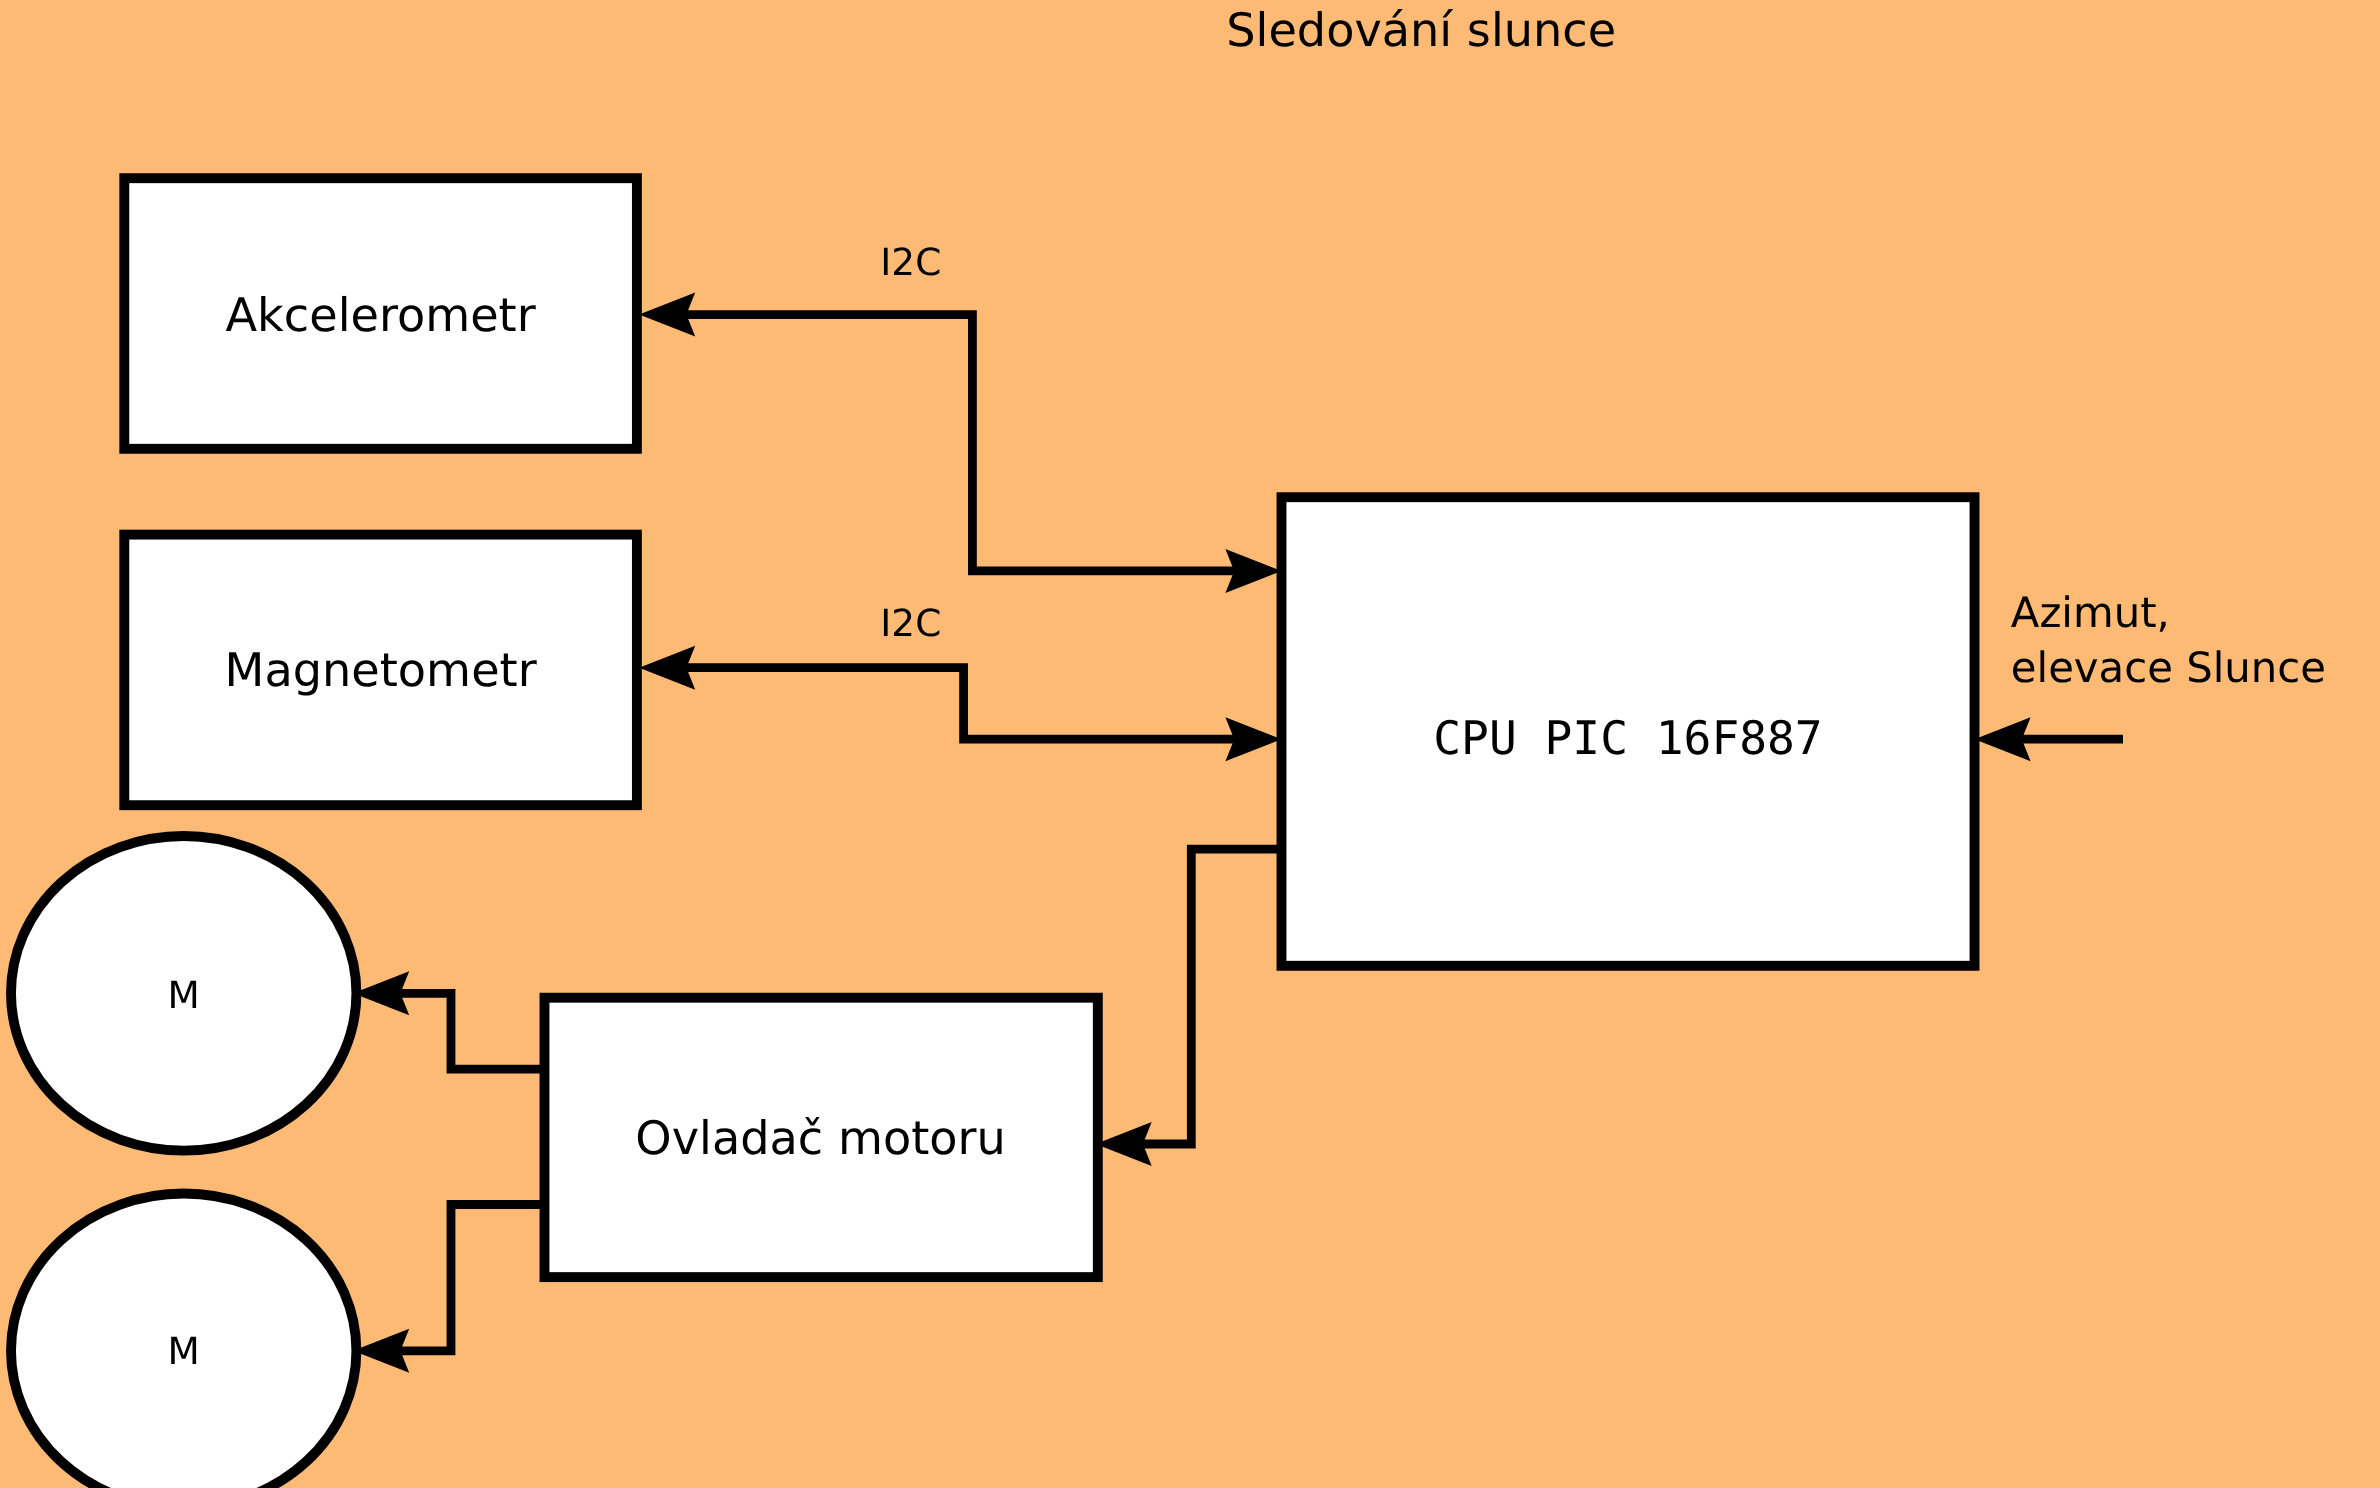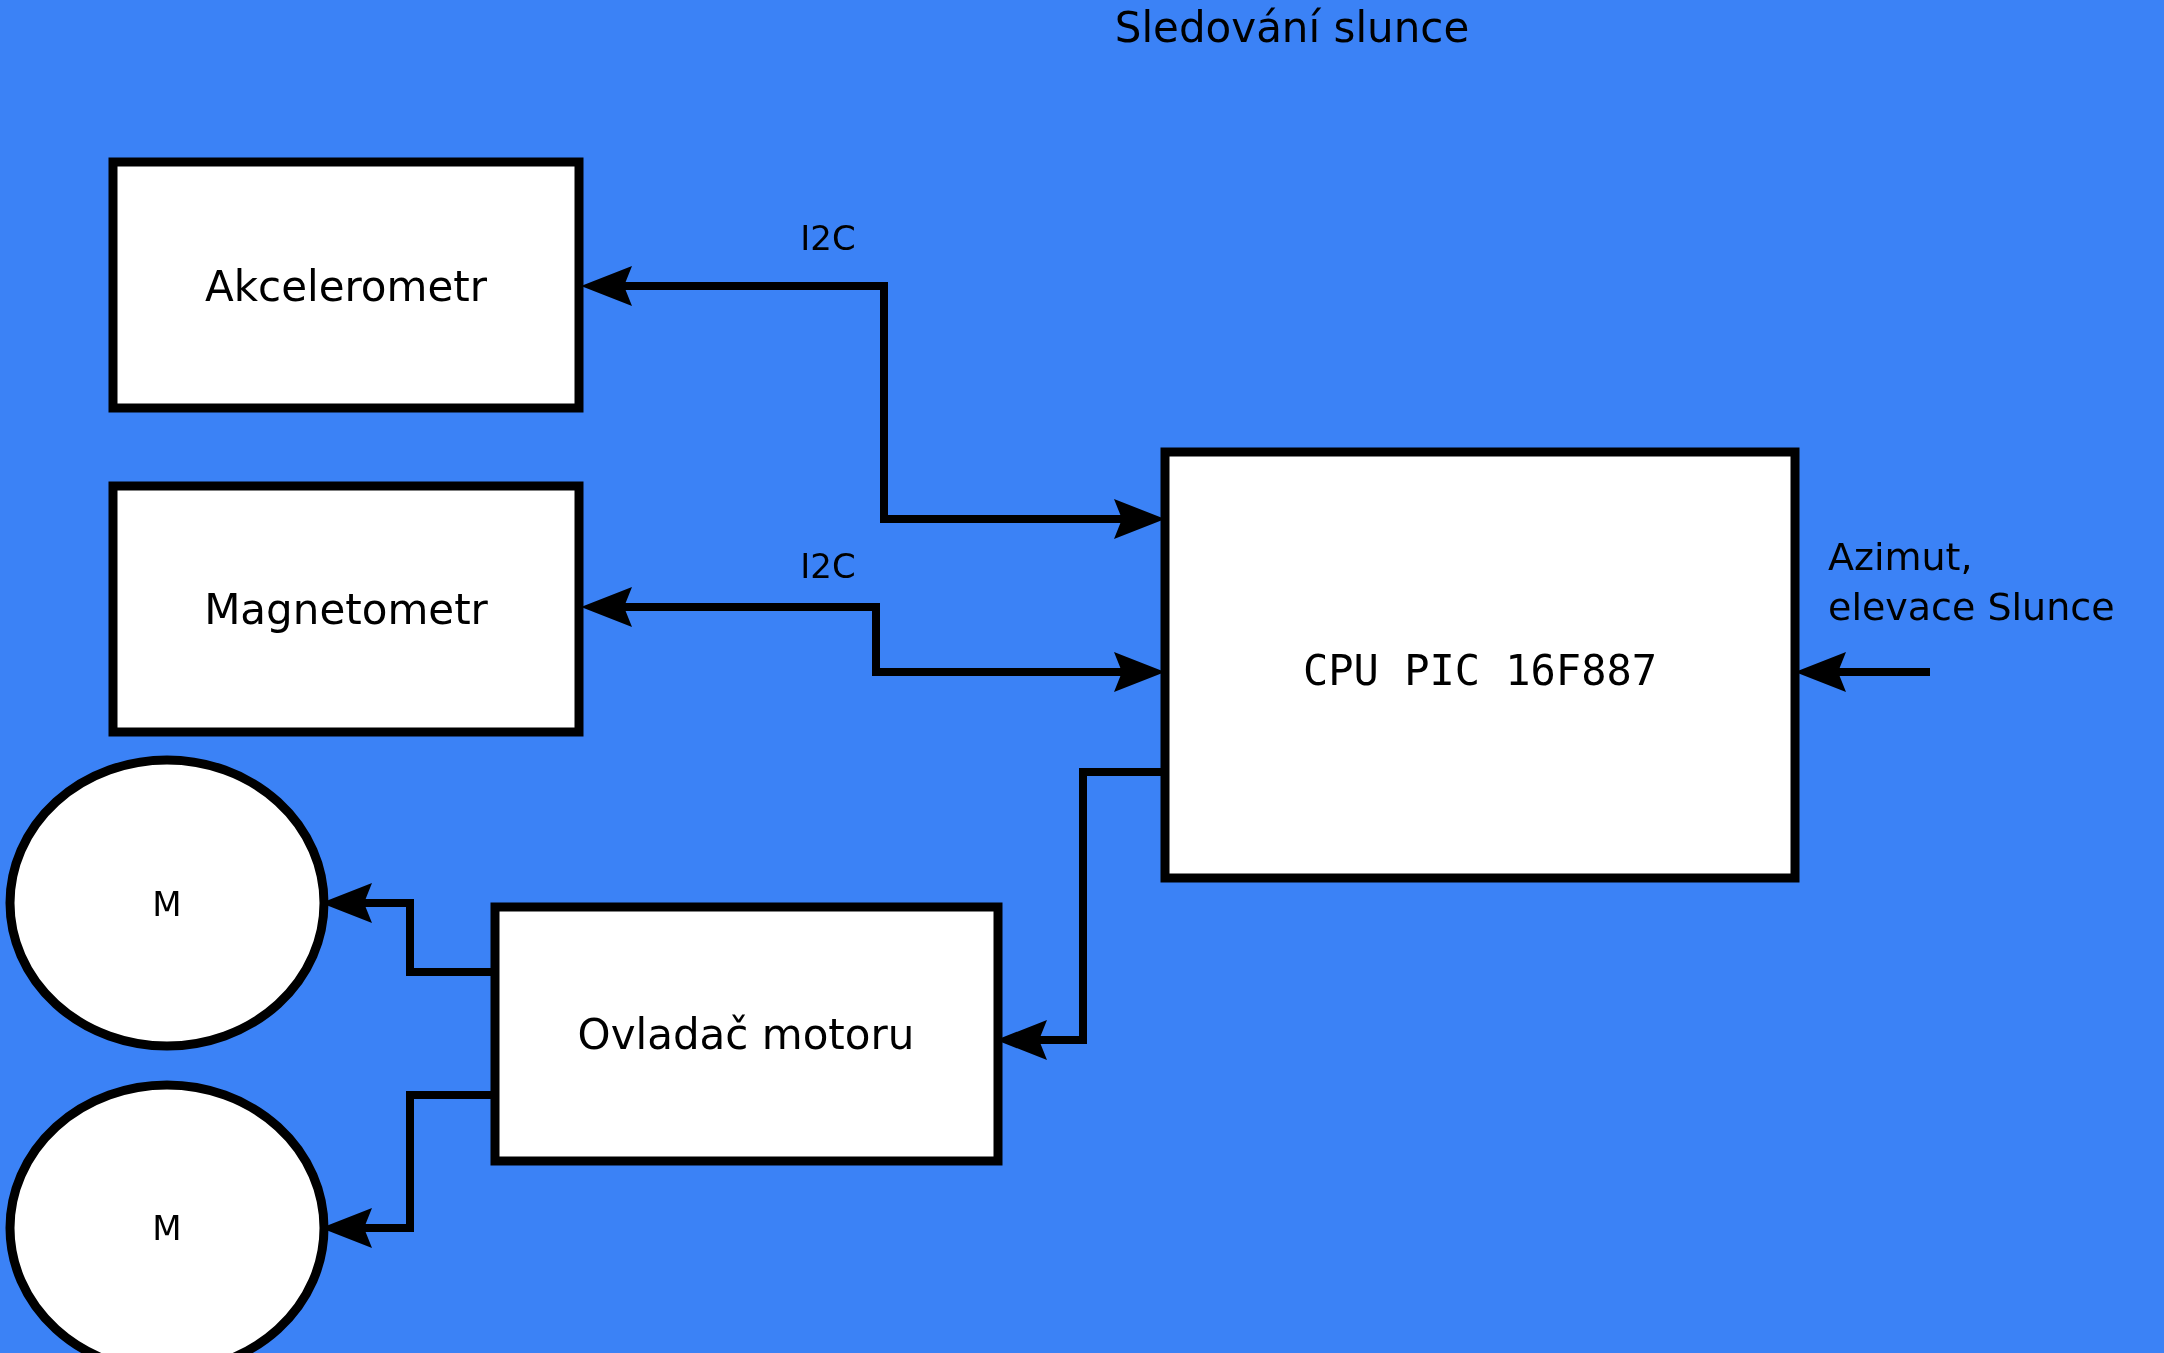--- a/index.html
+++ b/index.html
@@ -11,21 +11,21 @@
   body {
     width: 2164px;
     height: 1353px;
     overflow: hidden;
     font-family: "DejaVu Sans", "Liberation Sans", sans-serif;
   }
   #diagram-root {
     position: relative;
     width: 2164px;
     height: 1353px;
-    background: #3b82f6;
+    background: #fdba74;
   }
   svg.diagram-canvas {
     position: absolute;
     left: 0;
     top: 0;
     width: 2164px;
     height: 1353px;
     display: block;
   }
   .node-shape {

